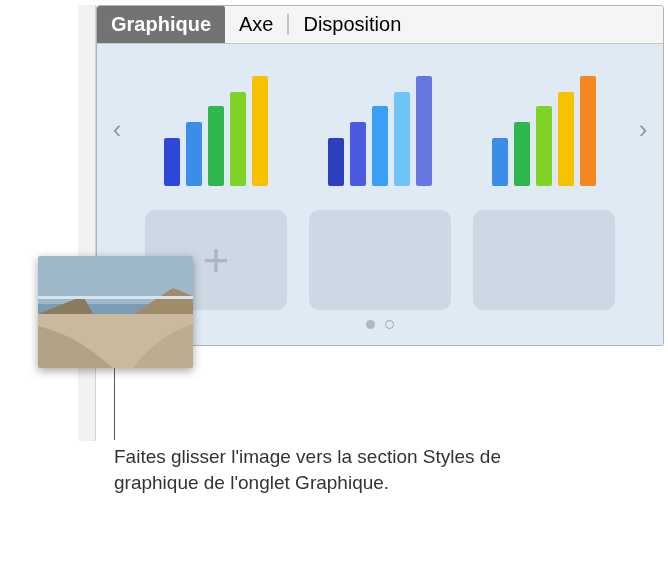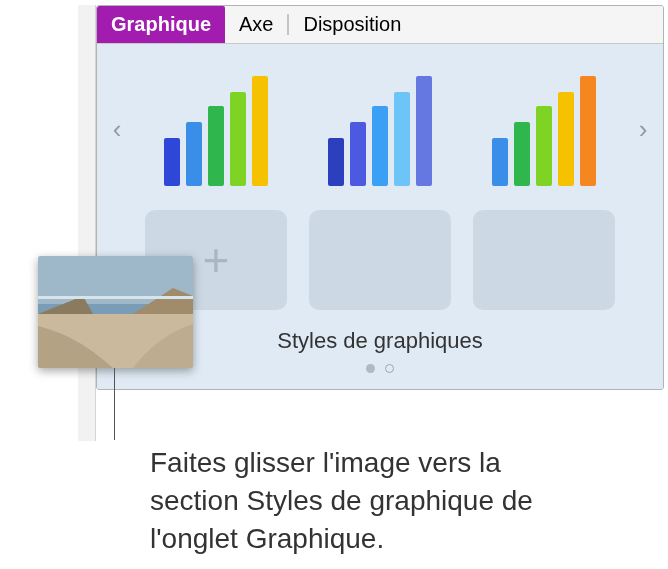--- a/index.html
+++ b/index.html
@@ -31,21 +31,21 @@
       display: flex;
       align-items: center;
       justify-content: center;
       font-size: 20px;
       color: #000000;
       cursor: pointer;
       padding: 0 14px;
       position: relative;
     }
     .tab.active {
-      background: #a21caf;
+      background: #737373;
       color: #fff;
       font-weight: 600;
       border-radius: 2px 2px 0 0;
     }
     .tab-sep {
       width: 1px;
       background: #c4c4c4;
       margin: 8px 0;
     }
     .styles-area {
@@ -148,24 +148,23 @@
       top: 368px;
       width: 1px;
       height: 72px;
       background: #555;
     }
     .callout-text {
       position: absolute;
       left: 114px;
       top: 444px;
       width: 440px;
-      font-size: 28px;
+      font-size: 19px;
       line-height: 1.35;
       color: #333;
-      margin-left: 36px;
     }
     .left-strip {
       position: absolute;
       left: 78px;
       top: 5px;
       width: 18px;
       height: 436px;
       background: #f2f2f2;
       border-right: 1px solid #d4d4d4;
     }
@@ -214,21 +213,20 @@
     </div>
 
     <div class="slots-row">
       <div class="slot">
         <span class="plus">+</span>
       </div>
       <div class="slot"></div>
       <div class="slot"></div>
     </div>
 
-    <div class="section-title">Styles de graphiques</div>
 
     <div class="dots">
       <div class="dot"></div>
       <div class="dot empty"></div>
     </div>
   </div>
 </div>
 
 <div class="drag-image">
   <svg width="155" height="112" viewBox="0 0 155 112">

